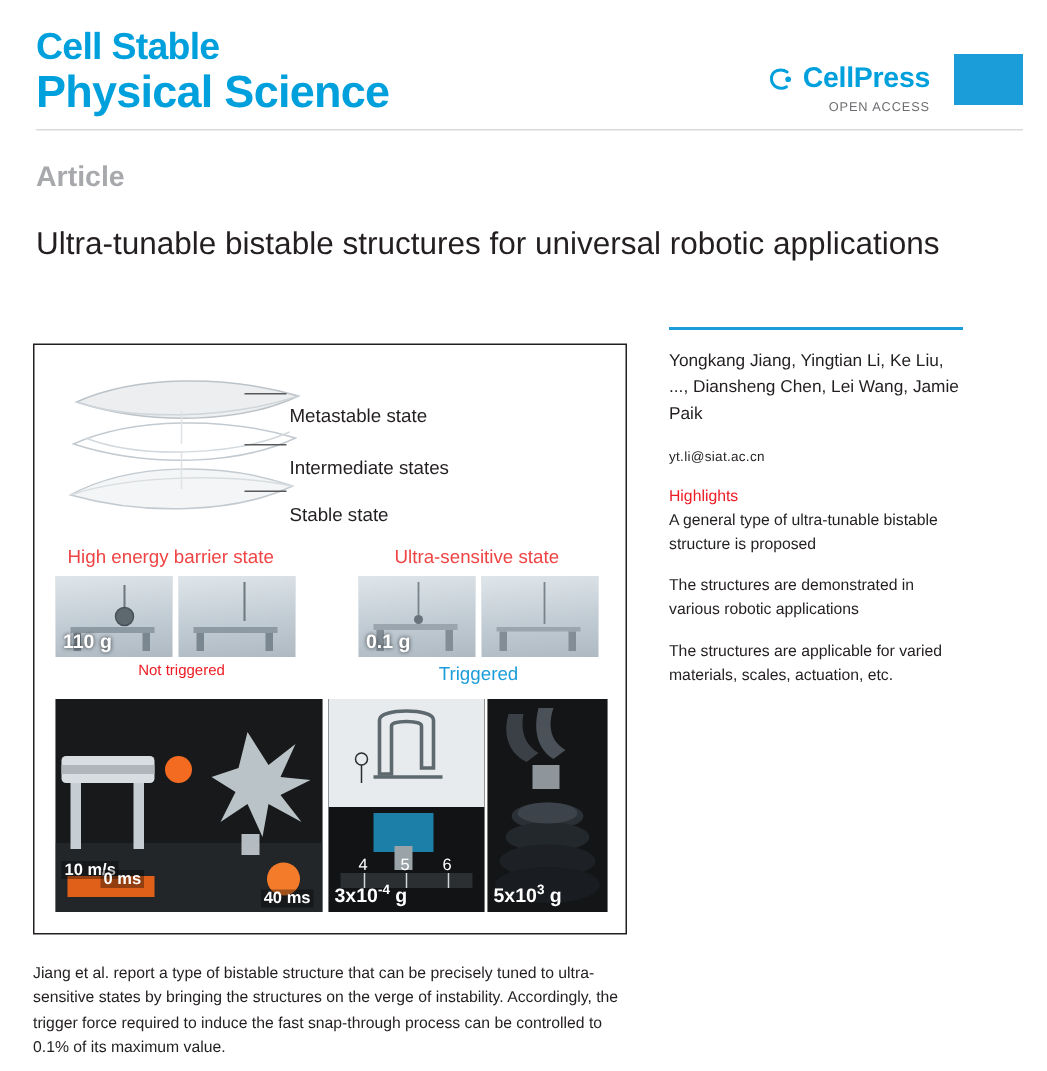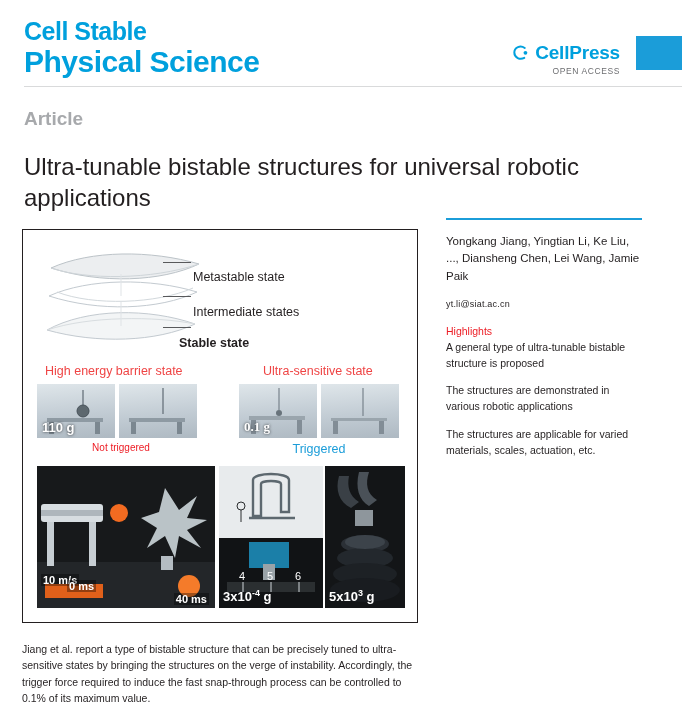--- a/index.html
+++ b/index.html
@@ -102,21 +102,21 @@
     font-size: 19px;
     font-weight: bold;
     color: #a7a9ac;
     text-align: right;
   }
   .article-title {
     position: absolute;
     left: 24px;
     top: 136px;
     width: 620px;
-    font-size: 24px;
+    font-size: 21px;
     line-height: 1.28;
     color: #231f20;
     font-weight: normal;
   }
 
   
   .figure-box {
     position: absolute;
     left: 22px;
     top: 229px;
@@ -139,21 +139,21 @@
   .sheet-svg { position:absolute; left: 8px; top: 8px; }
   .lbl {
     position: absolute;
     font-size: 12.5px;
     color: #231f20;
     white-space: nowrap;
     margin-top: 16px;
   }
   .lbl-metastable { left: 170px; top: 24px; }
   .lbl-intermediate { left: 170px; top: 59px; }
-  .lbl-stable { left: 156px; top: 90px; font-weight: bold; }
+  .lbl-stable { left: 170px; top: 90px; }
   .lead-line {
     position: absolute;
     height: 1px;
     background: #58595b;
   }
 
   .state-head {
     position: absolute;
     font-size: 12.5px;
     color: #ef4444;
@@ -163,21 +163,21 @@
   .state-head-right { left: 240px; top: 134px; }
 
   
   .photo {
     position: absolute;
     background: #c9d2d8;
     overflow: hidden;
   }
   .ph1 { left: 14px;  top: 154px; width: 78px; height: 54px; }
   .ph2 { left: 96px;  top: 154px; width: 78px; height: 54px; }
-  .ph3 { left: 216px; top: 154px; width: 78px; height: 54px; font-family: Liberation Serif, serif; }
+  .ph3 { left: 216px; top: 154px; width: 78px; height: 54px; }
   .ph4 { left: 298px; top: 154px; width: 78px; height: 54px; }
   .photo-grad {
     position: absolute; inset: 0;
     background: linear-gradient(175deg, #dfe6ea 0%, #c2ccd4 55%, #aeb9c2 100%);
   }
   .mass-label {
     position: absolute;
     left: 5px;
     bottom: 3px;
     font-size: 13px;

